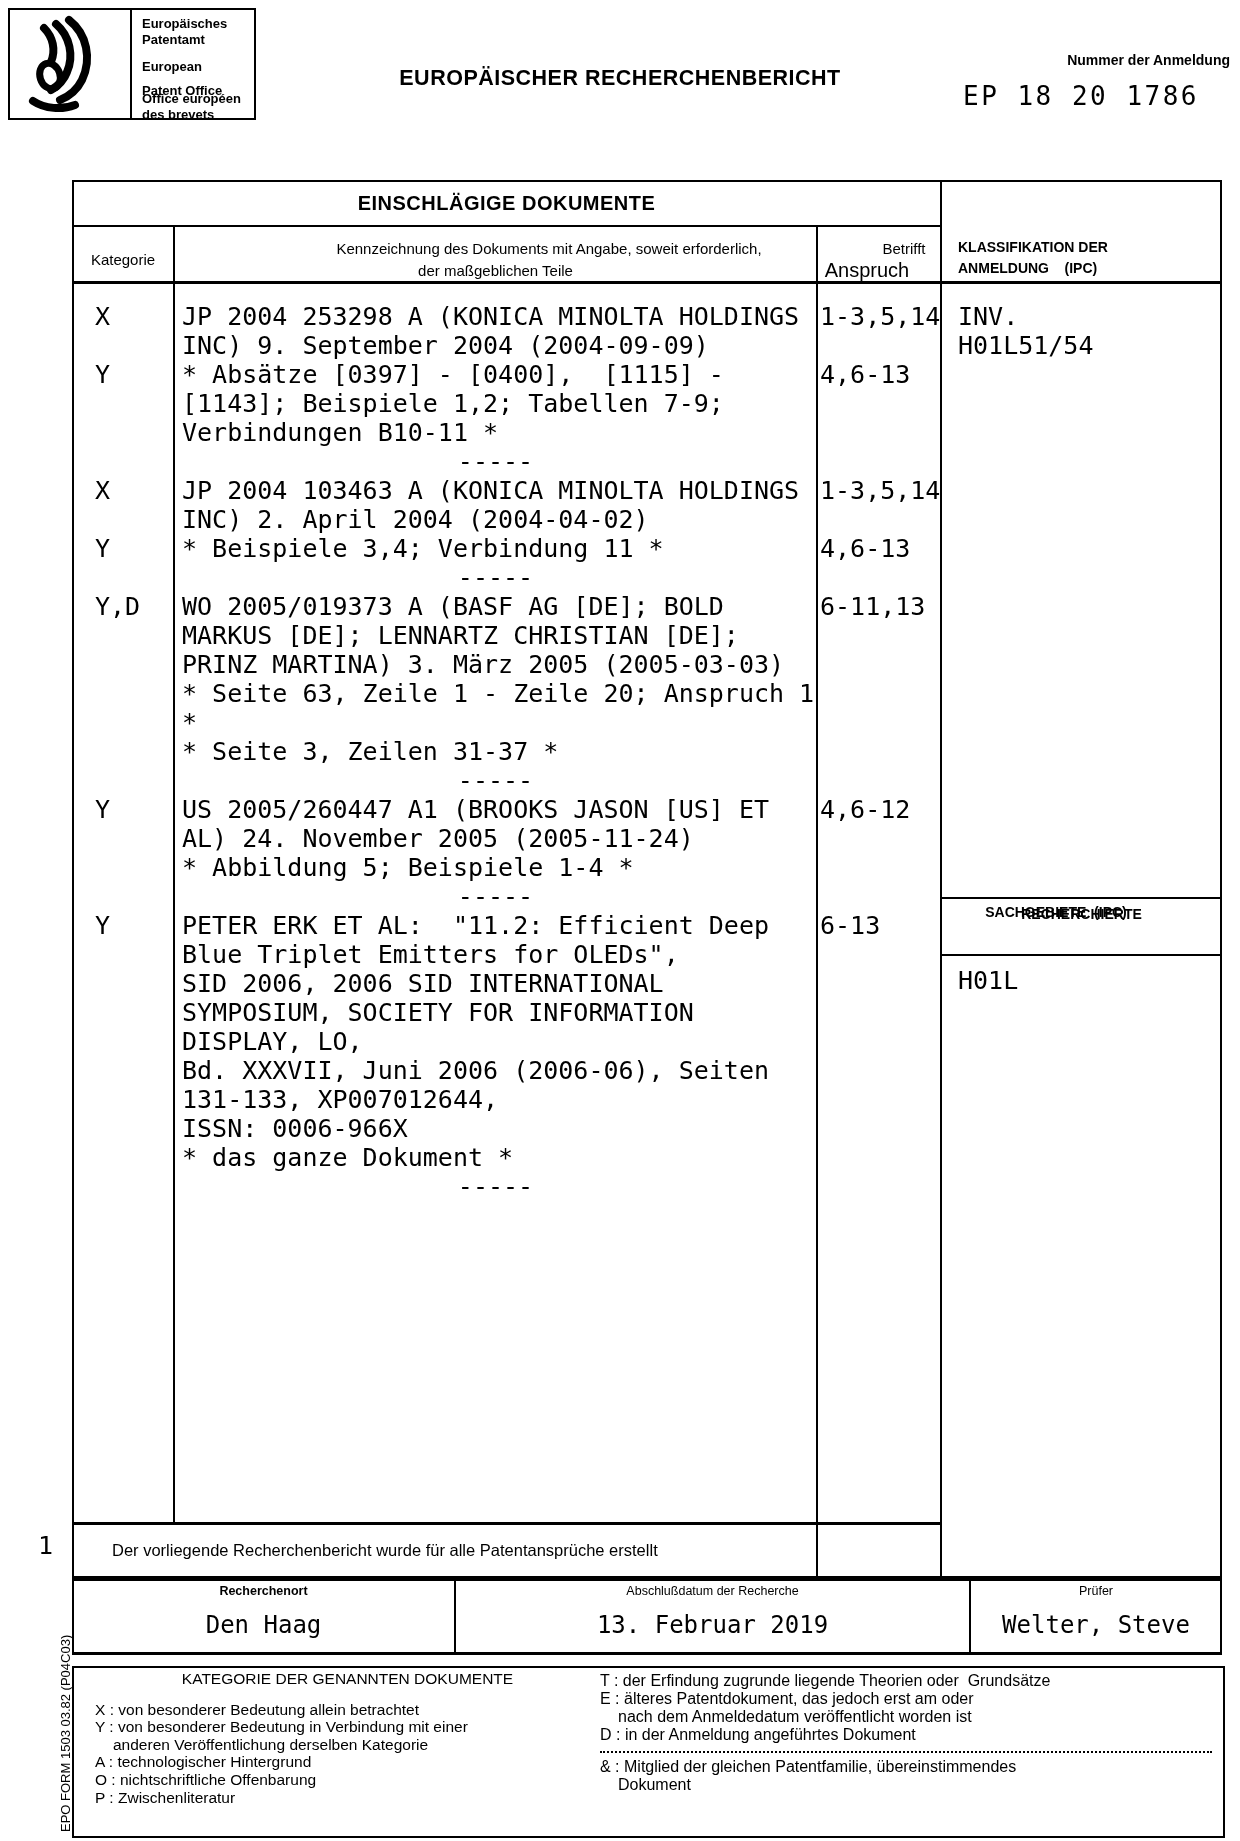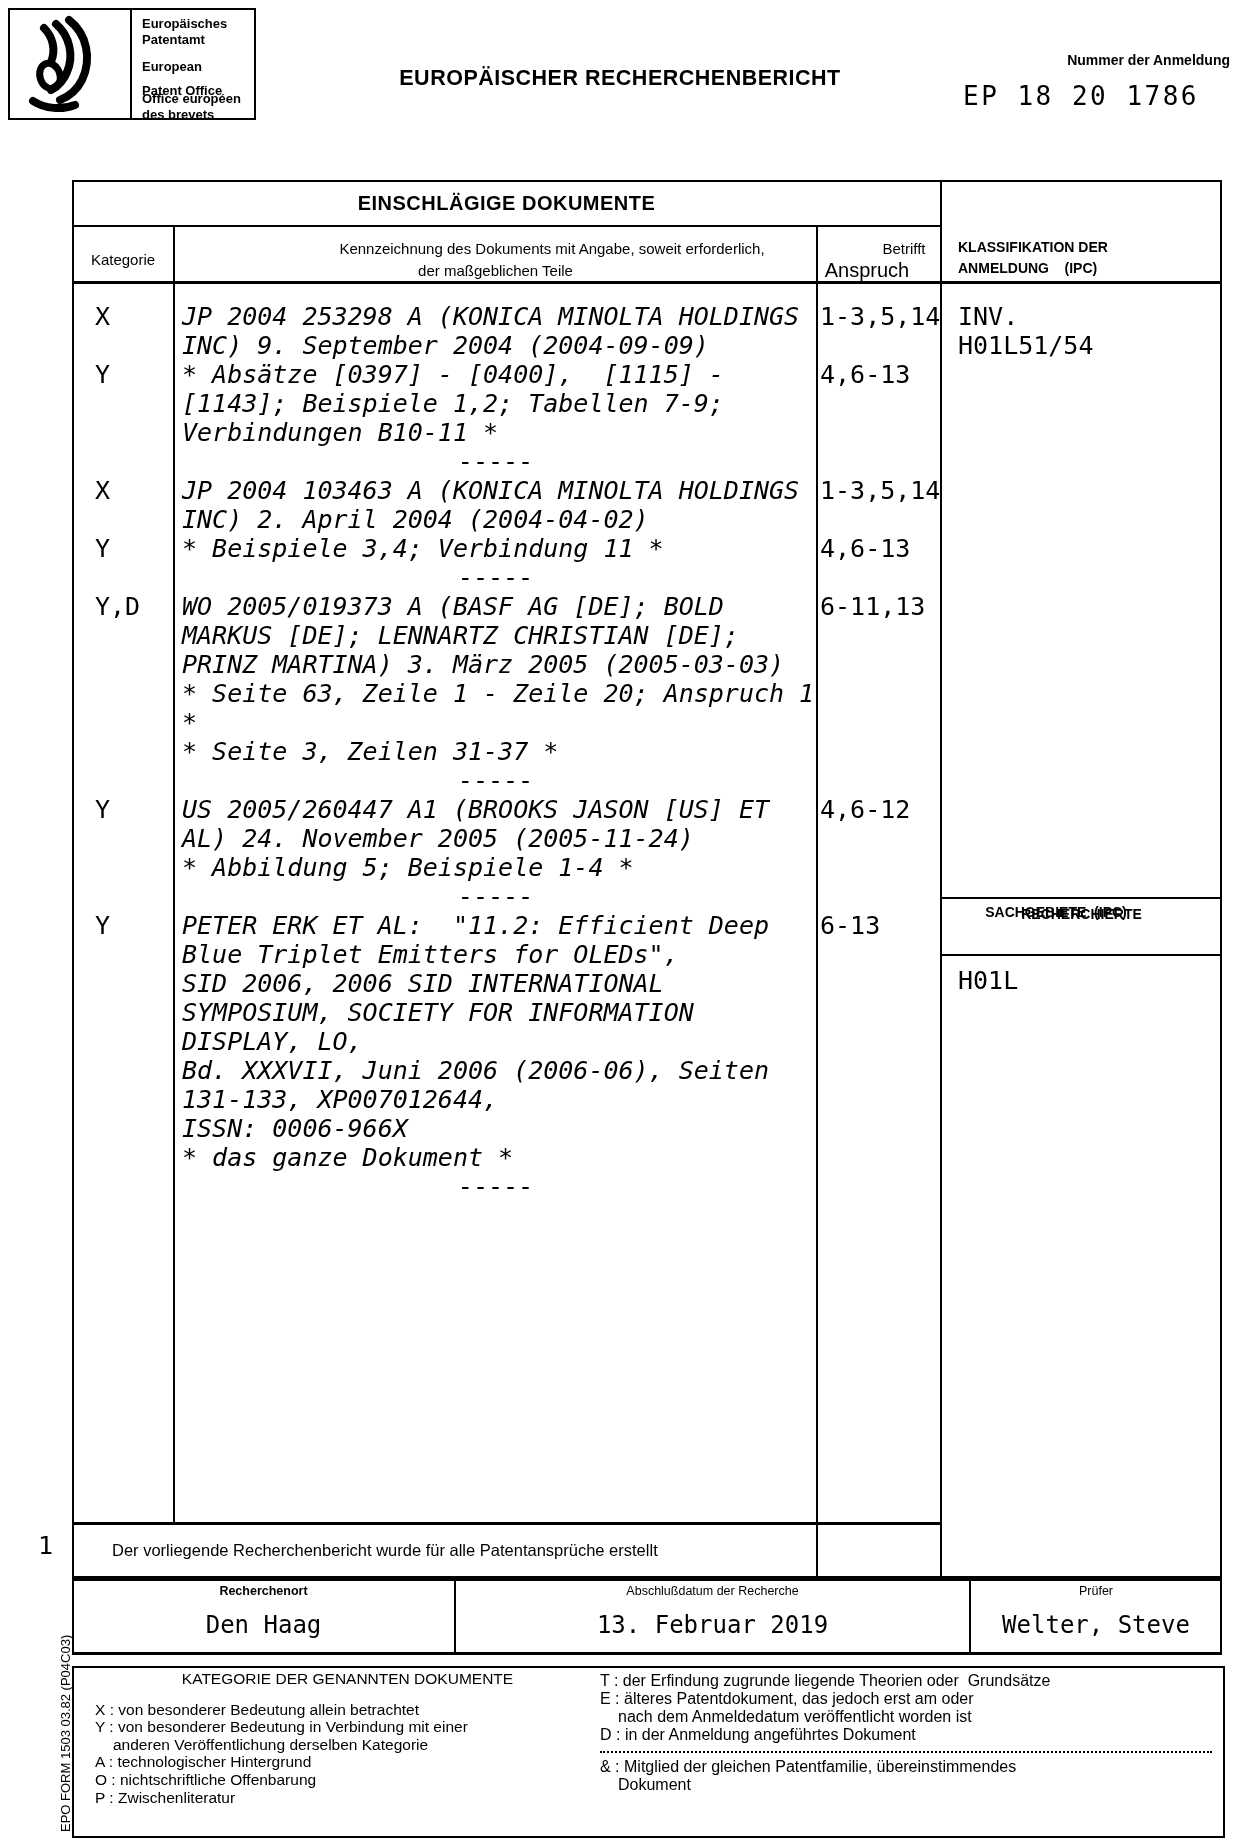--- a/index.html
+++ b/index.html
@@ -11,21 +11,21 @@
   .ctr{text-align:center;}
   .pre{white-space:pre;}
   .hl,.vl{position:absolute;background:#000;}
   .rect{position:absolute;box-sizing:border-box;border:2.5px solid #000;}
   
   #doc-rows{position:absolute;left:72px;top:302px;width:1150px;}
   .brow{position:relative;height:29px;}
   .brow span{position:absolute;top:0;font-family:"DejaVu Sans Mono",monospace;
              font-size:25px;line-height:29px;white-space:pre;}
   .brow .c{left:23px;}
-  .brow .t{left:110px;font-style:italic;}
+  .brow .t{left:110px;}
   .brow .a{left:748px;}
   .brow .dash{left:102px;width:643px;text-align:center;}
   
   #legend-left{position:absolute;left:95px;top:1670px;width:505px;
                font-family:"Liberation Sans",sans-serif;font-size:15.5px;line-height:17.6px;}
   #legend-left .ttl{text-align:center;margin-bottom:13px;}
   #legend-right{position:absolute;left:600px;top:1672px;width:618px;
                font-family:"Liberation Sans",sans-serif;font-size:16px;line-height:18px;}
   .lg-item{white-space:pre;}
   .lg-item.ind{padding-left:18px;}
@@ -65,21 +65,21 @@
 <div class="hl" style="left:72px;top:281px;width:1150px;height:3px;"></div>
 <div class="vl" style="left:173px;top:226px;width:2px;height:1296px;"></div>
 <div class="vl" style="left:816px;top:226px;width:2px;height:1352px;"></div>
 <div class="vl" style="left:940px;top:180px;width:2px;height:1398px;"></div>
 <div class="hl" style="left:72px;top:1522px;width:869px;height:2.5px;"></div>
 <div class="hl" style="left:941px;top:897px;width:281px;height:2px;"></div>
 <div class="hl" style="left:941px;top:954px;width:281px;height:2px;"></div>
 
 <div class="abs sans b ctr" style="left:72px;top:192px;width:869px;font-size:20px;line-height:22px;letter-spacing:0.5px;">EINSCHLÄGIGE DOKUMENTE</div>
 <div class="abs sans ctr" style="left:72px;top:251px;width:102px;font-size:15px;line-height:17px;">Kategorie</div>
-<div class="abs sans ctr" style="left:158px;top:240px;width:746px;font-size:15px;line-height:17px;padding-left:21px;">Kennzeichnung des Dokuments mit Angabe, soweit erforderlich,</div>
+<div class="abs sans ctr" style="left:176px;top:240px;width:746px;font-size:15px;line-height:17px;">Kennzeichnung des Dokuments mit Angabe, soweit erforderlich,</div>
 <div class="abs sans ctr" style="left:174px;top:262px;width:643px;font-size:15px;line-height:17px;">der maßgeblichen Teile</div>
 <div class="abs sans ctr" style="left:817px;top:240px;width:124px;font-size:15px;line-height:17px;padding-left:25px;">Betrifft</div>
 <div class="abs sans ctr" style="left:817px;top:262px;width:100px;font-size:20px;line-height:17px;">Anspruch</div>
 <div class="abs sans b pre" style="left:958px;top:239px;font-size:14px;line-height:16px;">KLASSIFIKATION DER</div>
 <div class="abs sans b pre" style="left:958px;top:260px;font-size:14px;line-height:16px;">ANMELDUNG    (IPC)</div>
 
 <div class="abs mono" style="left:958px;top:302px;font-size:25px;line-height:29px;">INV.</div>
 <div class="abs mono" style="left:958px;top:331px;font-size:25px;line-height:29px;">H01L51/54</div>
 <div class="abs sans b ctr pre" style="left:941px;top:906px;width:281px;font-size:14px;line-height:16px;">RECHERCHIERTE</div>
 <div class="abs sans b ctr pre" style="left:941px;top:904px;width:230px;font-size:14px;line-height:16px;">SACHGEBIETE  (IPC)</div>

